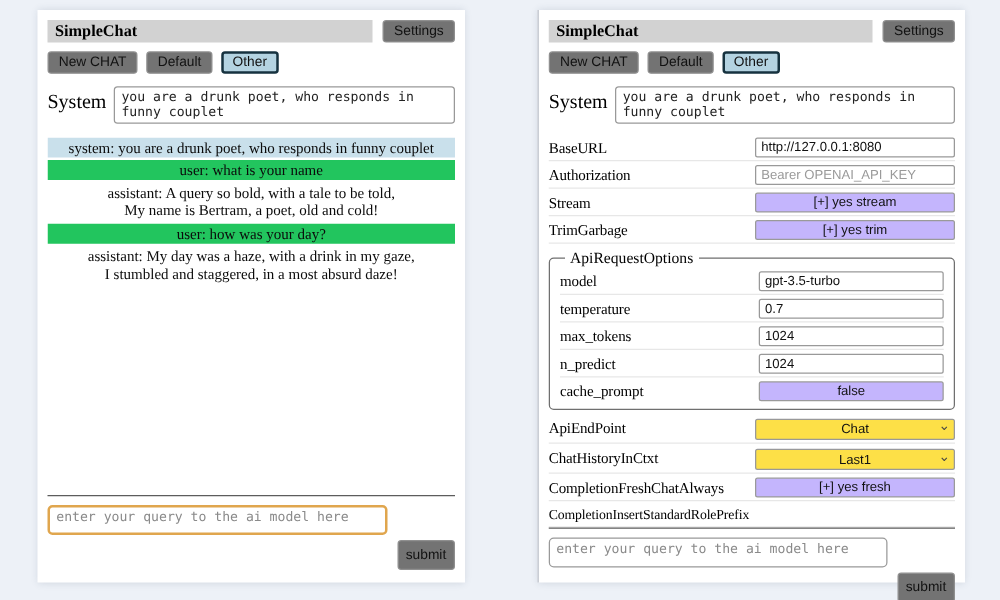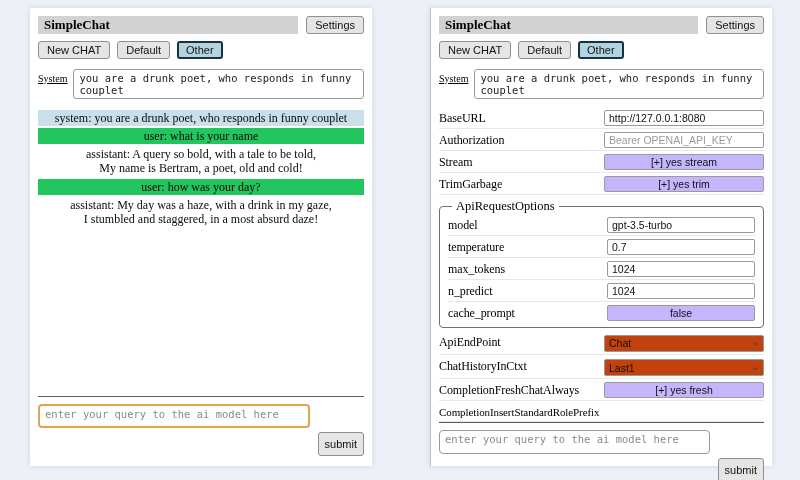--- a/index.html
+++ b/index.html
@@ -20,35 +20,35 @@
   #settings-panel { left:430px; border-left:1px solid #b9bec7; }
 
   
   .hdr { display:flex; align-items:stretch; }
   .titlebar {
     flex:1; background:#d2d2d2; color:#000;
     font-weight:bold; font-size:13px; padding:2px 6px; line-height:14px;
   }
   button {
     font-family:"Liberation Sans", sans-serif; font-size:11px;
-    background:#e5e5e5; border:1px solid #8f8f8f; border-radius:3px;
+    background:#737373; border:1px solid #8f8f8f; border-radius:3px;
     color:#111; padding:1px 8px; cursor:pointer;
   }
   .hdr button { margin-left:8px; padding:2px 8px; }
 
   
   .toolbar { margin-top:7px; display:flex; gap:7px; }
   .toolbar button { padding:2px 8px; }
   .toolbar button.selected {
     background:#b4d3e1; border:2px solid #16323f; padding:1px 7px;
   }
 
   
   .sysrow { margin-top:10px; display:flex; align-items:flex-start; }
-  .sysrow .lbl { font-size:10px; margin:4px 6px 0 0;text-decoration:underline; }
+  .sysrow .lbl { font-size:16px; margin:4px 6px 0 0; }
   textarea {
     font-family:"DejaVu Sans Mono", monospace; font-size:10.5px; color:#222;
     border:1px solid #999; border-radius:3px; padding:2px 5px; resize:none;
     outline:none;
   }
   textarea::placeholder { color:#8a8a8a; }
   .sysrow textarea { flex:1; height:30px; }
 
   
   .chatlog { margin-top:11px; flex:1; overflow:hidden;text-align:center; }
@@ -75,22 +75,22 @@
   }
   .ctl-input::placeholder { color:#9a9a9a; }
   .ctl-btn {
     height:16px; padding:0; border:1px solid #9a9a9a; border-radius:2px;
     background:#c4b5fd; font-size:10.5px; line-height:14px;
   }
   .sel-wrap { position:relative; }
   .sel-wrap select {
     width:100%; height:17px; font-family:"Liberation Sans", sans-serif;
     font-size:10.5px; border:1px solid #999; border-radius:2px;
-    background:#c2410c; padding:0 4px; -webkit-appearance:none; appearance:none;
-    color:#111; outline:none;
+    background:#fde047; padding:0 4px; -webkit-appearance:none; appearance:none;
+    color:#111; outline:none;text-align:center;
   }
   .sel-wrap .chev {
     position:absolute; right:4px; top:0px; font-size:11px; color:#444;
     pointer-events:none; line-height:16px;
   }
 
   
   fieldset {
     border:1px solid #6f6f6f; border-radius:4px; margin:4px 0 2px 0;
     padding:0 8px 4px 8px;

